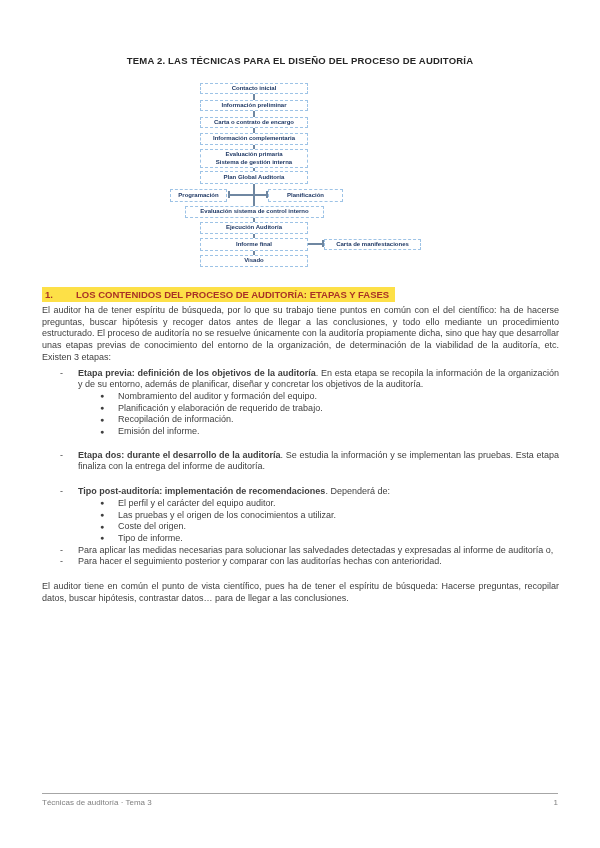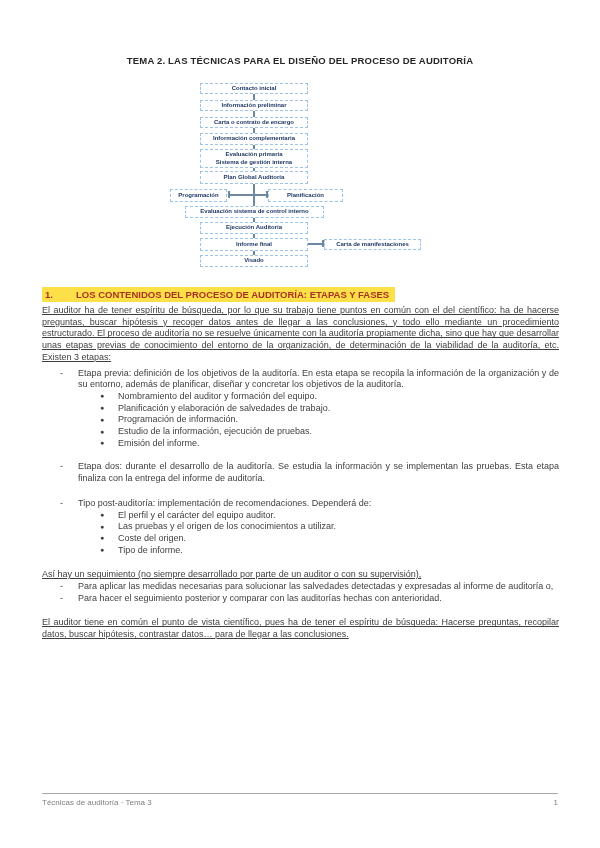--- a/index.html
+++ b/index.html
@@ -22,26 +22,26 @@
   }
   .conn {position:absolute; background:#6f87a1;}
   
   .content {
     position:absolute; left:42px; top:287px; width:517px;
     color:#3f3f3f; font-size:9px; line-height:11.7px; text-align:justify;
   }
   .section-heading {font-size:9.5px; font-weight:bold; line-height:13px; margin:0 0 3px 0; text-align:left;}
   .hl {background:#fde047; color:#a93226; display:inline-block; padding:1px 6px 1px 3px;}
   .hl .num {display:inline-block; width:31px;}
-  .para {margin:0;text-decoration:underline;}
+  .para {margin:0;}
   .dash-item {position:relative; padding-left:36px; margin-top:4px;}
   .dash-marker {position:absolute; left:18px; top:0;}
   .bullet-item {position:relative; padding-left:76px;}
   .bullet-marker {position:absolute; left:58px; top:-0.5px; font-size:7px;}
-  .bold {font-weight:normal;}
+  .bold {font-weight:bold;}
   .mt12 {margin-top:12px;}
   .mt13 {margin-top:13px;}
   
   .footer-line {position:absolute; left:42px; top:793px; width:516px; border-top:1px solid #a6a6a6;}
   .footer {
     position:absolute; left:42px; top:798px; width:516px;
     display:flex; justify-content:space-between;
     font-size:8px; color:#7f7f7f;gap:32px;
   }
 </style>
@@ -127,43 +127,41 @@
     </div>
 
     <p class="para">El auditor ha de tener espíritu de búsqueda, por lo que su trabajo tiene puntos en común con el del científico: ha de hacerse preguntas, buscar hipótesis y recoger datos antes de llegar a las conclusiones, y todo ello mediante un procedimiento estructurado. El proceso de auditoría no se resuelve únicamente con la auditoría propiamente dicha, sino que hay que desarrollar unas etapas previas de conocimiento del entorno de la organización, de determinación de la viabilidad de la auditoría, etc. Existen 3 etapas:</p>
 
     <div class="dash-item">
       <span class="dash-marker">-</span>
       <span class="bold">Etapa previa: definición de los objetivos de la auditoría</span><span>. En esta etapa se recopila la información de la organización y de su entorno, además de planificar, diseñar y concretar los objetivos de la auditoría.</span>
     </div>
     <div>
       <div class="bullet-item"><span class="bullet-marker">●</span><span>Nombramiento del auditor y formación del equipo.</span></div>
-      <div class="bullet-item"><span class="bullet-marker">●</span><span>Planificación y elaboración de salvedades de trabajo.</span></div>
-      <div class="bullet-item"><span class="bullet-marker">●</span><span>Programación de información.</span></div>
-      <div class="bullet-item"><span class="bullet-marker">●</span><span>Estudio de la información, ejecución de pruebas.</span></div>
+      <div class="bullet-item"><span class="bullet-marker">●</span><span>Planificación y elaboración de requerido de trabajo.</span></div>
+      <div class="bullet-item"><span class="bullet-marker">●</span><span>Recopilación de información.</span></div>
       <div class="bullet-item"><span class="bullet-marker">●</span><span>Emisión del informe.</span></div>
     </div>
 
     <div class="dash-item mt12">
       <span class="dash-marker">-</span>
       <span class="bold">Etapa dos: durante el desarrollo de la auditoría</span><span>. Se estudia la información y se implementan las pruebas. Esta etapa finaliza con la entrega del informe de auditoría.</span>
     </div>
 
     <div class="dash-item mt13">
       <span class="dash-marker">-</span>
       <span class="bold">Tipo post-auditoría: implementación de recomendaciones</span><span>. Dependerá de:</span>
     </div>
     <div>
       <div class="bullet-item"><span class="bullet-marker">●</span><span>El perfil y el carácter del equipo auditor.</span></div>
       <div class="bullet-item"><span class="bullet-marker">●</span><span>Las pruebas y el origen de los conocimientos a utilizar.</span></div>
       <div class="bullet-item"><span class="bullet-marker">●</span><span>Coste del origen.</span></div>
       <div class="bullet-item"><span class="bullet-marker">●</span><span>Tipo de informe.</span></div>
     </div>
 
-    <p class="para mt13">Así hay un seguimiento (no siempre desarrollado por parte de un auditor o con su supervisión),</p>
     <div class="dash-item" style="margin-top:0">
       <span class="dash-marker">-</span>
       <span>Para aplicar las medidas necesarias para solucionar las salvedades detectadas y expresadas al informe de auditoría o,</span>
     </div>
     <div class="dash-item" style="margin-top:0">
       <span class="dash-marker">-</span>
       <span>Para hacer el seguimiento posterior y comparar con las auditorías hechas con anterioridad.</span>
     </div>
 
     <p class="para mt13">El auditor tiene en común el punto de vista científico, pues ha de tener el espíritu de búsqueda: Hacerse preguntas, recopilar datos, buscar hipótesis, contrastar datos… para de llegar a las conclusiones.</p>

